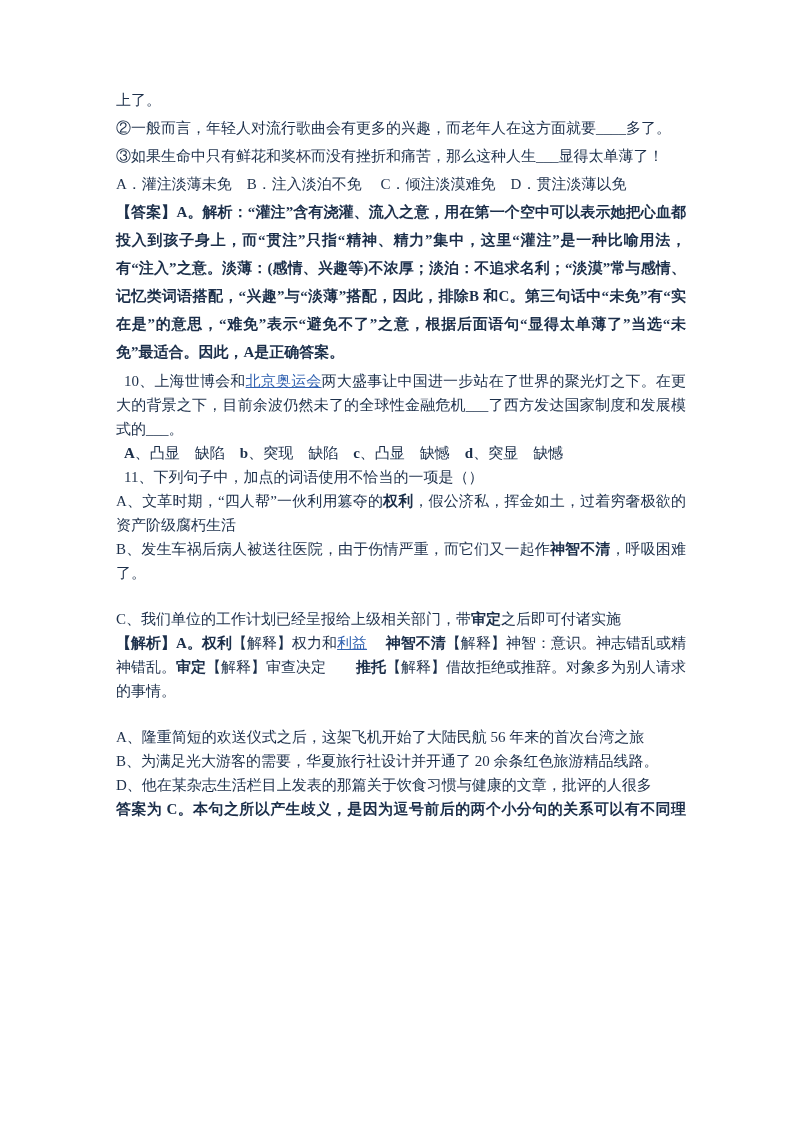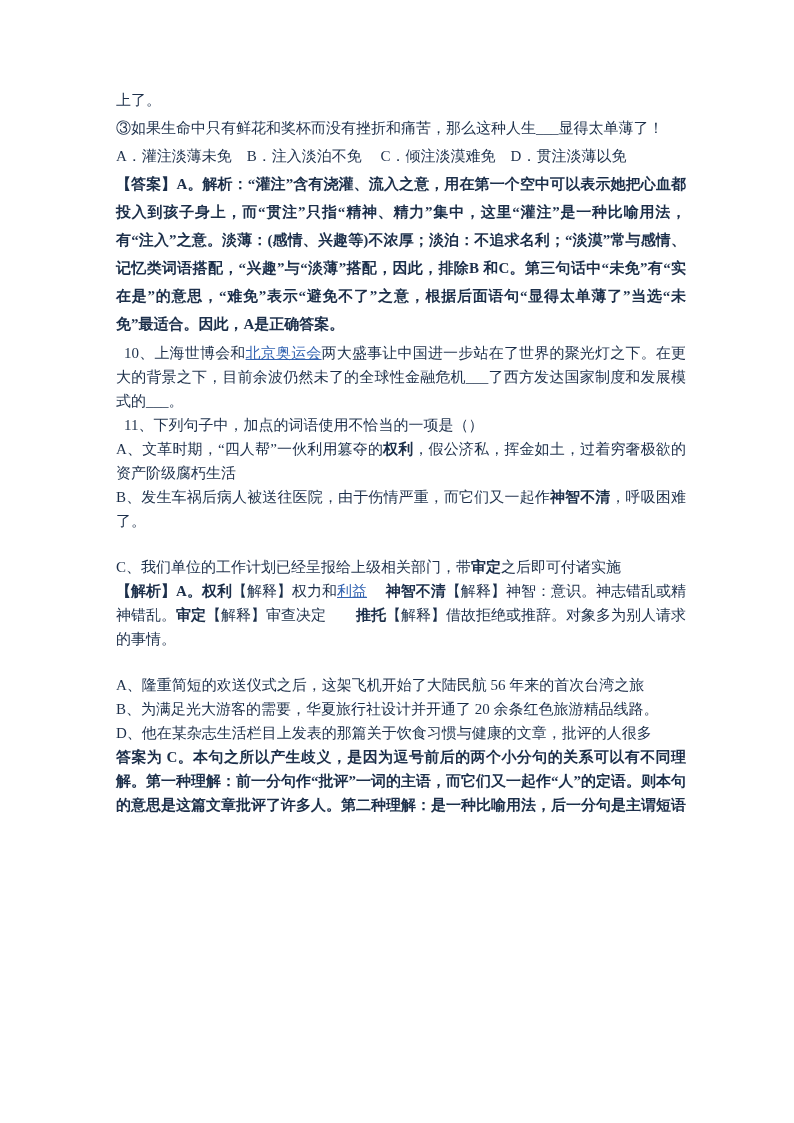--- a/index.html
+++ b/index.html
@@ -33,24 +33,26 @@
     color: #3263b1;
     cursor: pointer;
   }
 </style>
 </head>
 <body>
 
 <div class="page">
   <div>
       <p class="para wide"><span class="">上了。</span></p>
+      <p class="para wide"><span class="">②一般而言，年轻人对流行歌曲会有更多的兴趣，而老年人在这方面就要____多了。</span></p>
       <p class="para wide"><span class="">③如果生命中只有鲜花和奖杯而没有挫折和痛苦，那么这种人生___显得太单薄了！</span></p>
       <p class="para wide"><span class="">A．灌注淡薄未免　B．注入淡泊不免　 C．倾注淡漠难免　D．贯注淡薄以免</span></p>
       <p class="para wide gap-sm"><span class="b">【答案】A。解析：“灌注”含有浇灌、流入之意，用在第一个空中可以表示她把心血都投入到孩子身上，而“贯注”只指“精神、精力”集中，这里“灌注”是一种比喻用法，有“注入”之意。淡薄：(感情、兴趣等)不浓厚；淡泊：不追求名利；“淡漠”常与感情、记忆类词语搭配，“兴趣”与“淡薄”搭配，因此，排除B 和C。第三句话中“未免”有“实在是”的意思，“难免”表示“避免不了”之意，根据后面语句“显得太单薄了”当选“未免”最适合。因此，A是正确答案。</span></p>
       <p class="para indent"><span class="">10、上海世博会和</span><a class="doc-link" href="#">北京奥运会</a><span class="">两大盛事让中国进一步站在了世界的聚光灯之下。在更大的背景之下，目前余波仍然未了的全球性金融危机___了西方发达国家制度和发展模式的___。</span></p>
+      <p class="para indent"><span class="b">A</span><span class="">、凸显　缺陷　</span><span class="b">b</span><span class="">、突现　缺陷　</span><span class="b">c</span><span class="">、凸显　缺憾　</span><span class="b">d</span><span class="">、突显　缺憾</span></p>
       <p class="para indent"><span class="">11、下列句子中，加点的词语使用不恰当的一项是（）</span></p>
       <p class="para"><span class="">A、文革时期，“四人帮”一伙利用篡夺的</span><span class="b">权利</span><span class="">，假公济私，挥金如土，过着穷奢极欲的资产阶级腐朽生活</span></p>
       <p class="para gap-lg"><span class="">B、发生车祸后病人被送往医院，由于伤情严重，而它们又一起作</span><span class="b">神智不清</span><span class="">，呼吸困难了。</span></p>
       <p class="para"><span class="">C、我们单位的工作计划已经呈报给上级相关部门，带</span><span class="b">审定</span><span class="">之后即可付诸实施</span></p>
       <p class="para gap-lg"><span class="b">【解析】A。权利</span><span class="">【解释】权力和</span><a class="doc-link" href="#">利益</a><span class="">　 </span><span class="b">神智不清</span><span class="">【解释】神智：意识。神志错乱或精神错乱。</span><span class="b">审定</span><span class="">【解释】审查决定　　</span><span class="b">推托</span><span class="">【解释】借故拒绝或推辞。对象多为别人请求的事情。</span></p>
       <p class="para"><span class="">A、隆重简短的欢送仪式之后，这架飞机开始了大陆民航 56 年来的首次台湾之旅</span></p>
       <p class="para"><span class="">B、为满足光大游客的需要，华夏旅行社设计并开通了 20 余条红色旅游精品线路。</span></p>
       <p class="para"><span class="">D、他在某杂志生活栏目上发表的那篇关于饮食习惯与健康的文章，批评的人很多</span></p>
       <p class="para"><span class="b">答案为 C。本句之所以产生歧义，是因为逗号前后的两个小分句的关系可以有不同理解。第一种理解：前一分句作“批评”一词的主语，而它们又一起作“人”的定语。则本句的意思是这篇文章批评了许多人。第二种理解：是一种比喻用法，后一分句是主谓短语作谓</span></p>
     </div>

